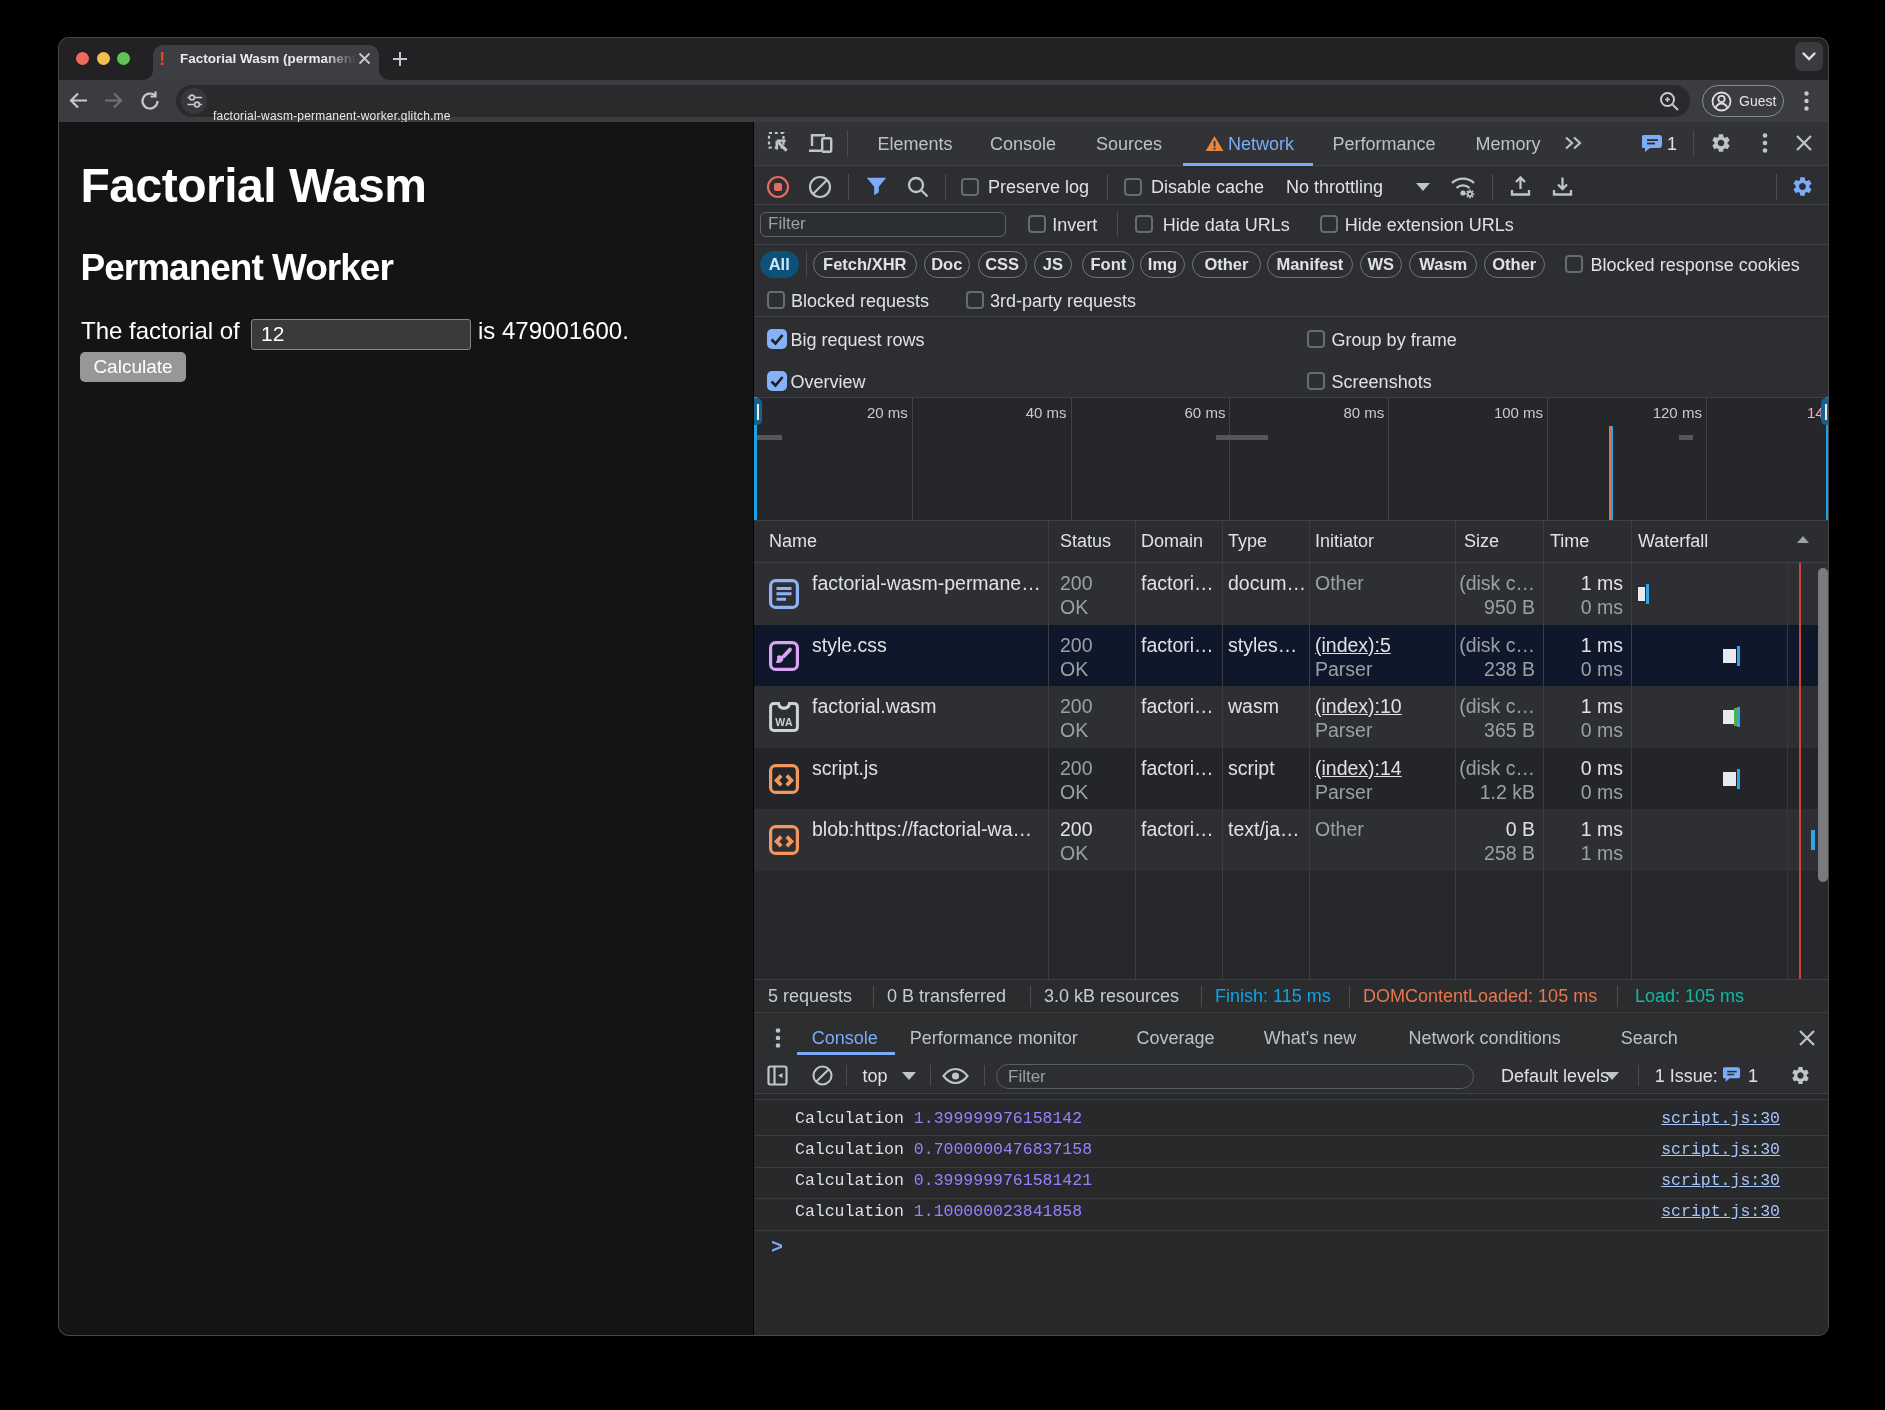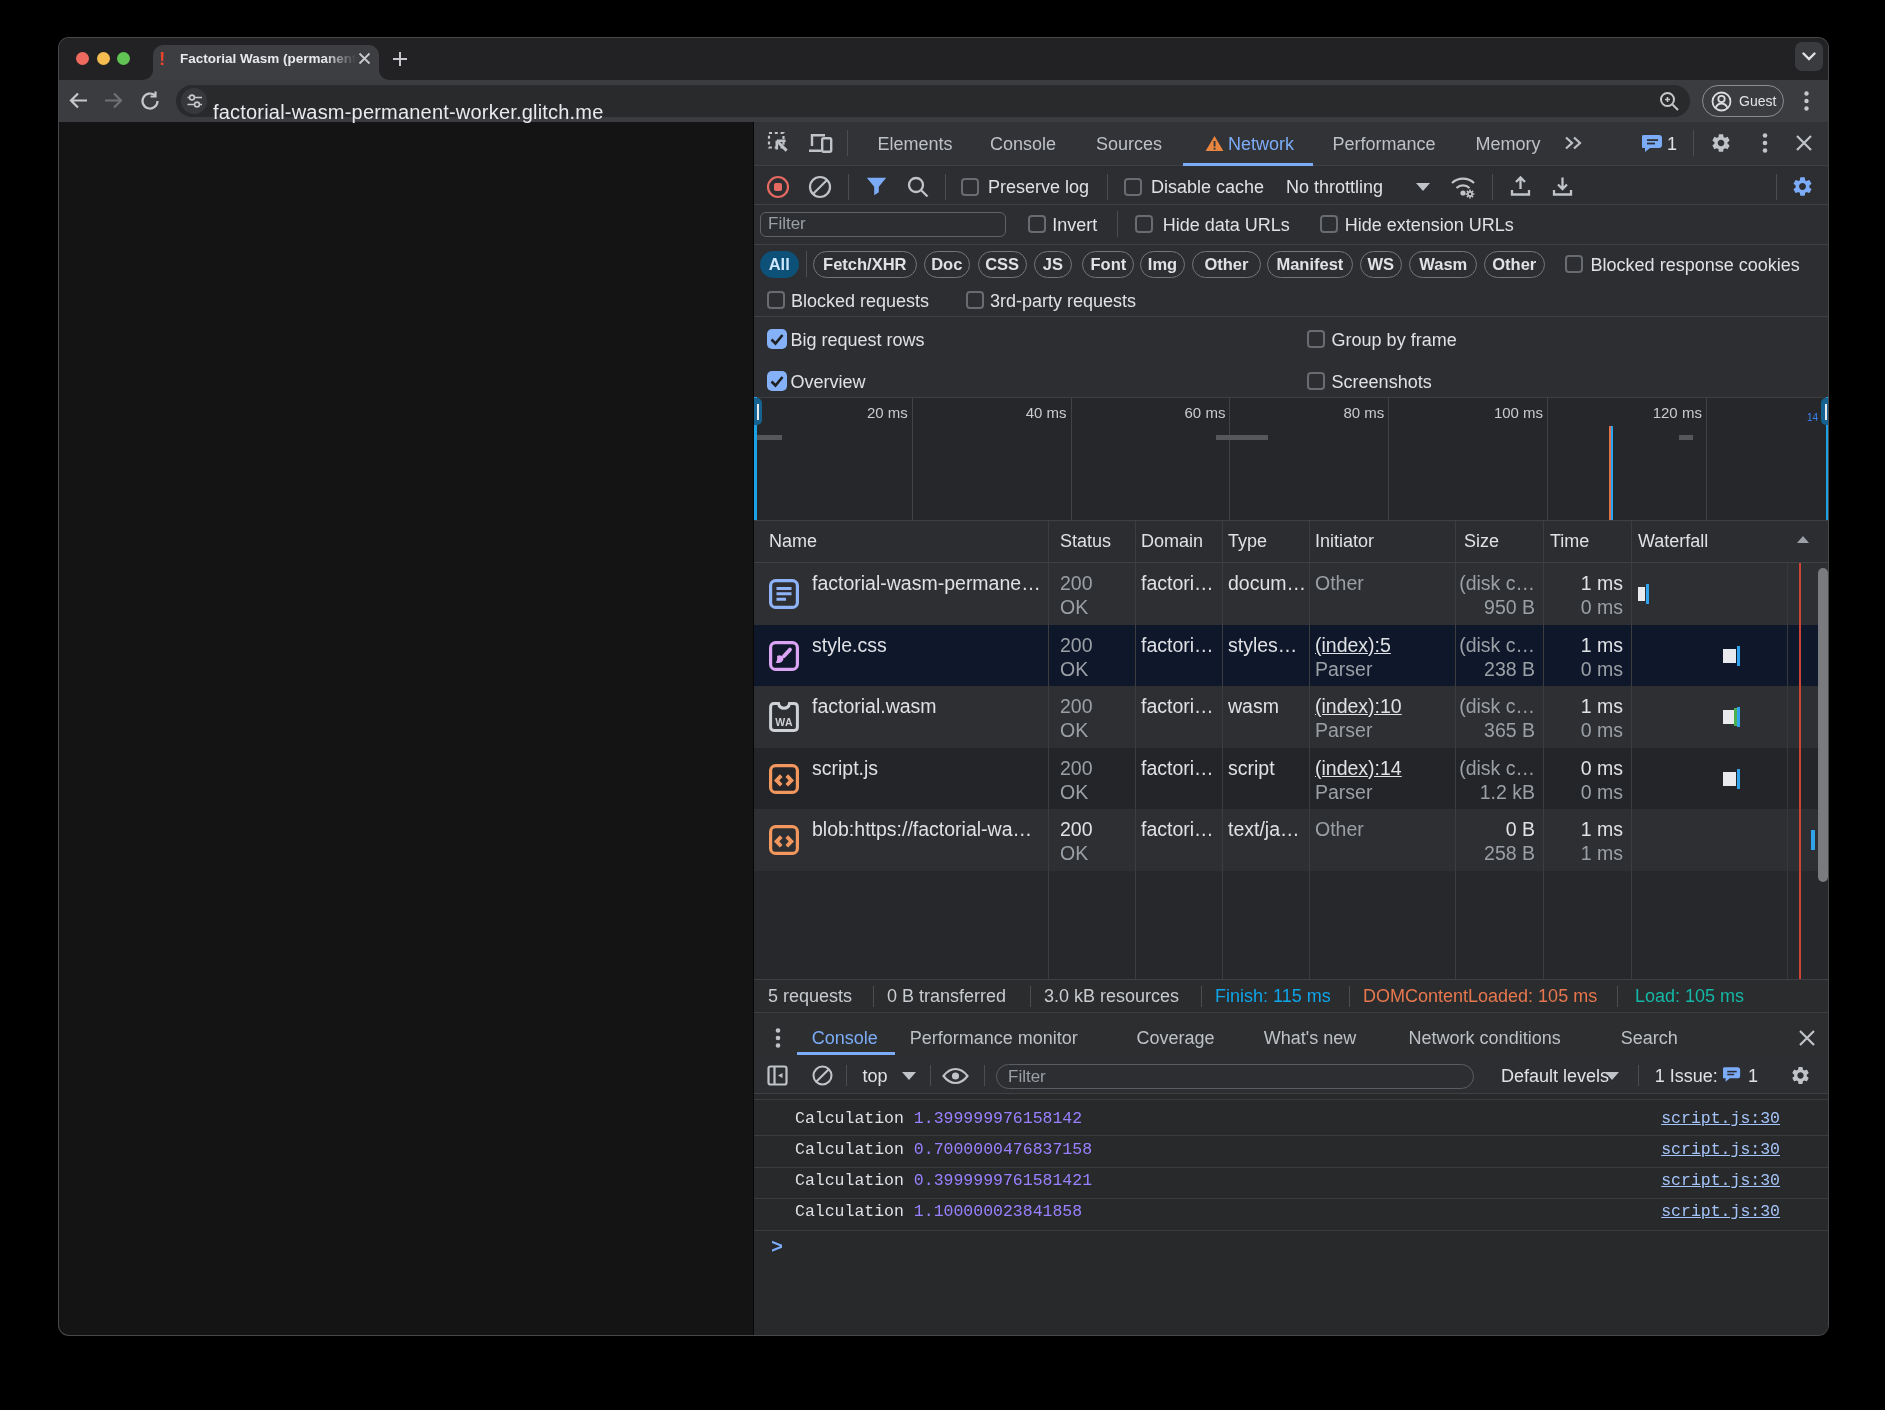--- a/index.html
+++ b/index.html
@@ -16,21 +16,21 @@
     border-radius:10px 10px 0 0; }
   .tabtitle { position:absolute; left:121px; top:13px; width:176px; height:22px; overflow:hidden;
     color:#e7e9ec; font-size:13.5px; font-weight:600; white-space:nowrap;
     -webkit-mask-image:linear-gradient(90deg,#000 82%,transparent 100%);
     mask-image:linear-gradient(90deg,#000 82%,transparent 100%); }
   .fav { position:absolute; left:100px; top:10px; color:#e8442c; font-size:19px; font-weight:800; }
   
   .navbar { position:absolute; left:0; top:42px; width:100%; height:42px; background:#3b3c3f; }
   .urlpill { position:absolute; left:117px; top:5px; width:1514px; height:32px; background:#282a2c;
     border-radius:16px; }
-  .urltxt { position:absolute; left:154px; top:21px; color:#e8eaed; font-size:20px; letter-spacing:.2px;}
+  .urltxt { position:absolute; left:154px; top:29px; color:#e8eaed; font-size:12px; letter-spacing:.2px;}
   .guest { position:absolute; left:1643px; top:5px; width:82px; height:32px; border:1px solid #898d92;
     border-radius:16px; color:#e2e3e5; font-size:15px; }
   
   .page { position:absolute; left:0; top:84px; width:694px; height:1213px; background:#141414; color:#fff; }
   .page h1 { position:absolute; left:21.5px; top:40px; font-size:48px; letter-spacing:-.5px; line-height:1; }
   .page h2 { position:absolute; left:21.5px; top:127px; font-size:37px; letter-spacing:-1px; line-height:1; }
   .factline { position:absolute; left:22px; top:195px; font-size:24px; }
   .factin { position:absolute; left:192px; top:197px; width:220px; height:31px; background:#3a3a3c;
     border:1.5px solid #87878a; border-radius:3px; color:#fff; font-size:21px; padding-left:9px; padding-top:2px;}
   .calc { position:absolute; left:21px; top:230px; width:106px; height:30px; background:#979797;
@@ -118,20 +118,28 @@
       <path d="M4.5 17 C6 13.5 8 12.5 10.5 12.5 C13 12.5 15 13.5 16.5 17" fill="none" stroke="#dadce0" stroke-width="1.8"></path>
     </svg>
     <div class="abs" style="left:1680px;top:13px;color:#e2e3e5;font-size:14px">Guest</div>
     <svg class="abs" style="left:1745px;top:11px" width="5" height="20" viewBox="0 0 5 20">
       <circle cx="2.5" cy="2.5" r="2.2" fill="#c6c8ca"></circle>
         <circle cx="2.5" cy="10" r="2.2" fill="#c6c8ca"></circle>
         <circle cx="2.5" cy="17.5" r="2.2" fill="#c6c8ca"></circle>
     </svg>
   </div>
 
+  <div class="page">
+    <h1>Factorial Wasm</h1>
+    <h2>Permanent Worker</h2>
+    <div class="factline">The factorial of</div>
+    <div class="factin">12</div>
+    <div class="factline" style="left:419px">is 479001600.</div>
+    <div class="calc">Calculate</div>
+  </div>
 
   <div class="dt" id="dt">
 
     <div class="row" style="top:0;height:44px;background:#323337;border-bottom:1px solid #3f4043"></div>
     <svg class="abs" style="left:13px;top:9px" width="24" height="24" viewBox="0 0 24 24">
       <rect x="2" y="2" width="14.5" height="14.5" fill="none" stroke="#c0c3c7" stroke-width="2.2" stroke-dasharray="3,2.8"></rect>
       <path d="M9.8 9.8 V18.6 M9.8 9.8 H18.6" fill="none" stroke="#c0c3c7" stroke-width="2.6"></path>
       <path d="M11.2 11.2 L19.6 19.6" stroke="#c0c3c7" stroke-width="3"></path>
     </svg>
     <svg class="abs" style="left:54px;top:11px" width="26" height="21" viewBox="0 0 26 21">
@@ -276,21 +284,21 @@
     <div class="abs" style="left:475.4px;top:276px;width:1px;height:122px;background:#414244"></div>
     <div class="abs" style="left:634.3px;top:276px;width:1px;height:122px;background:#414244"></div>
     <div class="abs" style="left:793.1px;top:276px;width:1px;height:122px;background:#414244"></div>
     <div class="abs" style="left:951.9px;top:276px;width:1px;height:122px;background:#414244"></div>
     <div class="msl" style="left:153.8px;top:282px">20 ms</div>
     <div class="msl" style="left:312.6px;top:282px">40 ms</div>
     <div class="msl" style="left:471.4px;top:282px">60 ms</div>
     <div class="msl" style="left:630.3px;top:282px">80 ms</div>
     <div class="msl" style="left:789.1px;top:282px">100 ms</div>
     <div class="msl" style="left:947.9px;top:282px">120 ms</div>
-    <div class="lbl" style="left:1053px;top:290px;font-size:10px;color:#3b82f6">14</div>
+    <div class="lbl" style="left:1053px;top:282px;font-size:15px;color:#f9a8d4">14</div>
 
     <div class="abs" style="left:3px;top:313px;width:25px;height:4.5px;background:#55575a"></div>
     <div class="abs" style="left:462px;top:313px;width:52px;height:4.5px;background:#55575a"></div>
     <div class="abs" style="left:924.6px;top:312.8px;width:14.4px;height:5.6px;background:#55575a"></div>
     <div class="abs" style="left:854.5px;top:304px;width:2px;height:94px;background:#e0704a"></div>
     <div class="abs" style="left:857px;top:304px;width:2px;height:94px;background:#2aa3ef"></div>
 
     <div class="abs" style="left:0;top:275px;width:3px;height:123px;background:#1ba1e6"></div>
     <div class="abs" style="left:0;top:276px;width:8px;height:27px;background:#15618f;border-radius:0 5px 5px 0"></div>
     <div class="abs" style="left:2.5px;top:281.5px;width:2px;height:16px;background:#e8eaed"></div>

